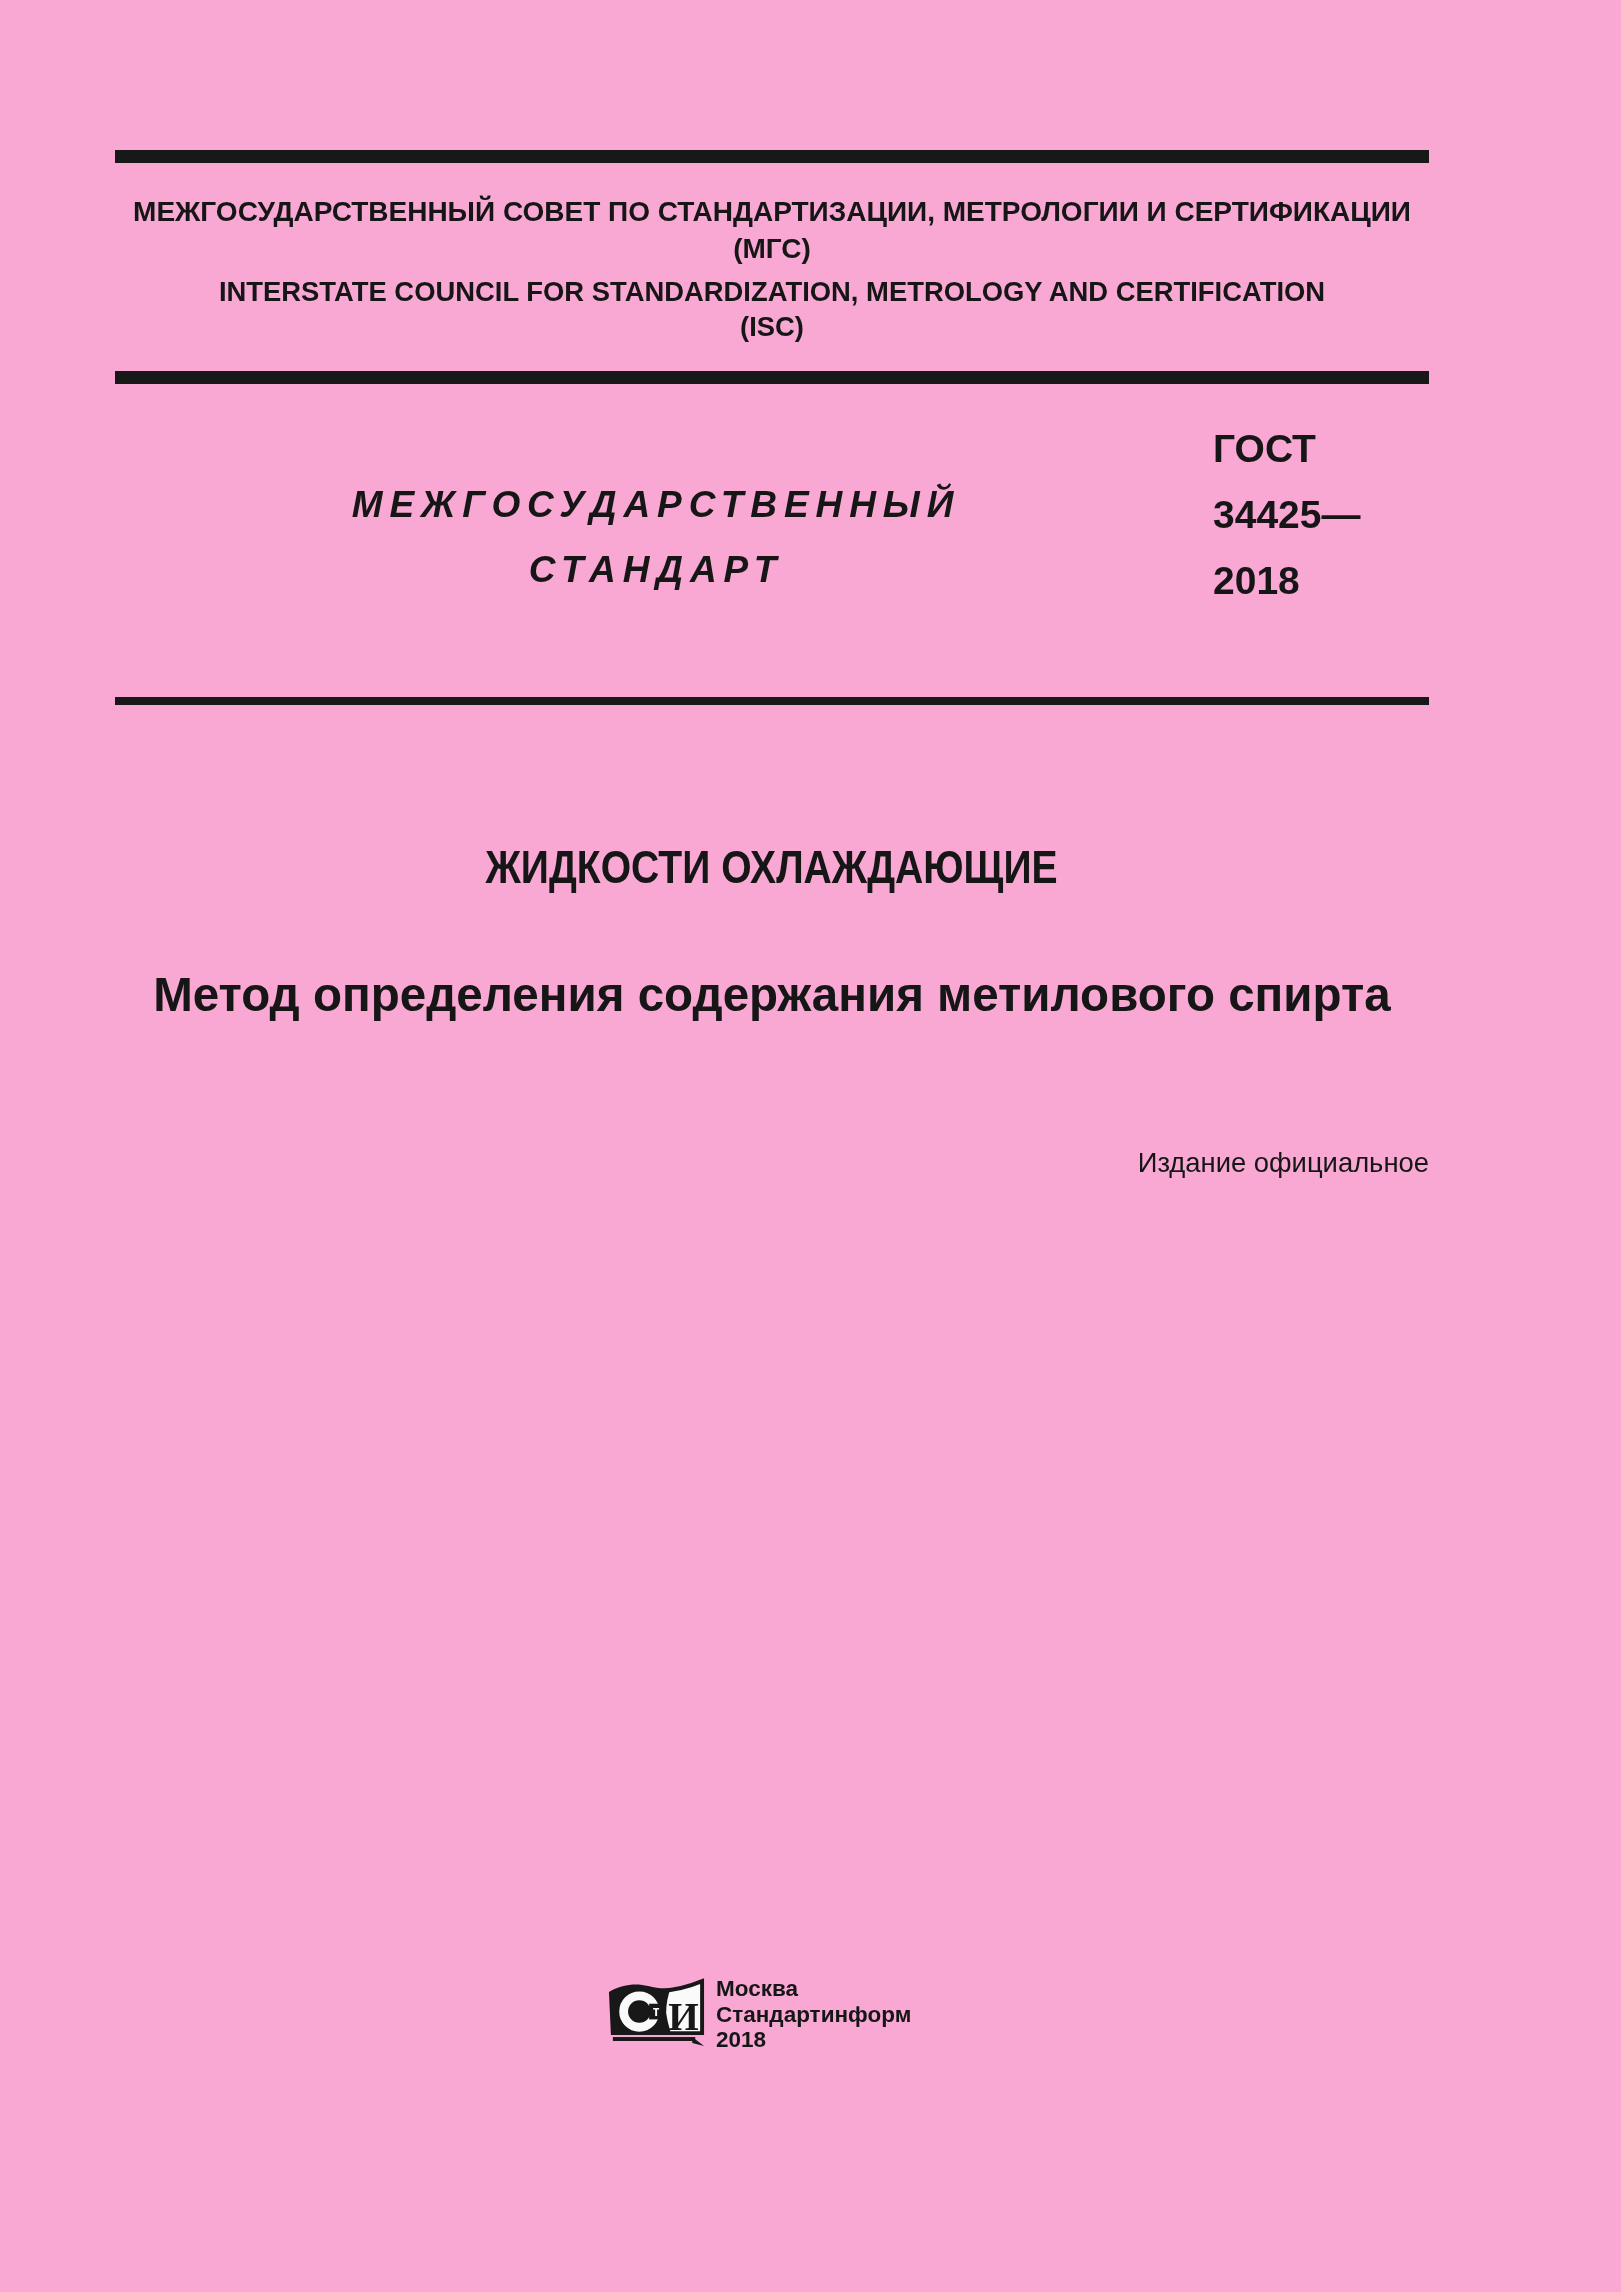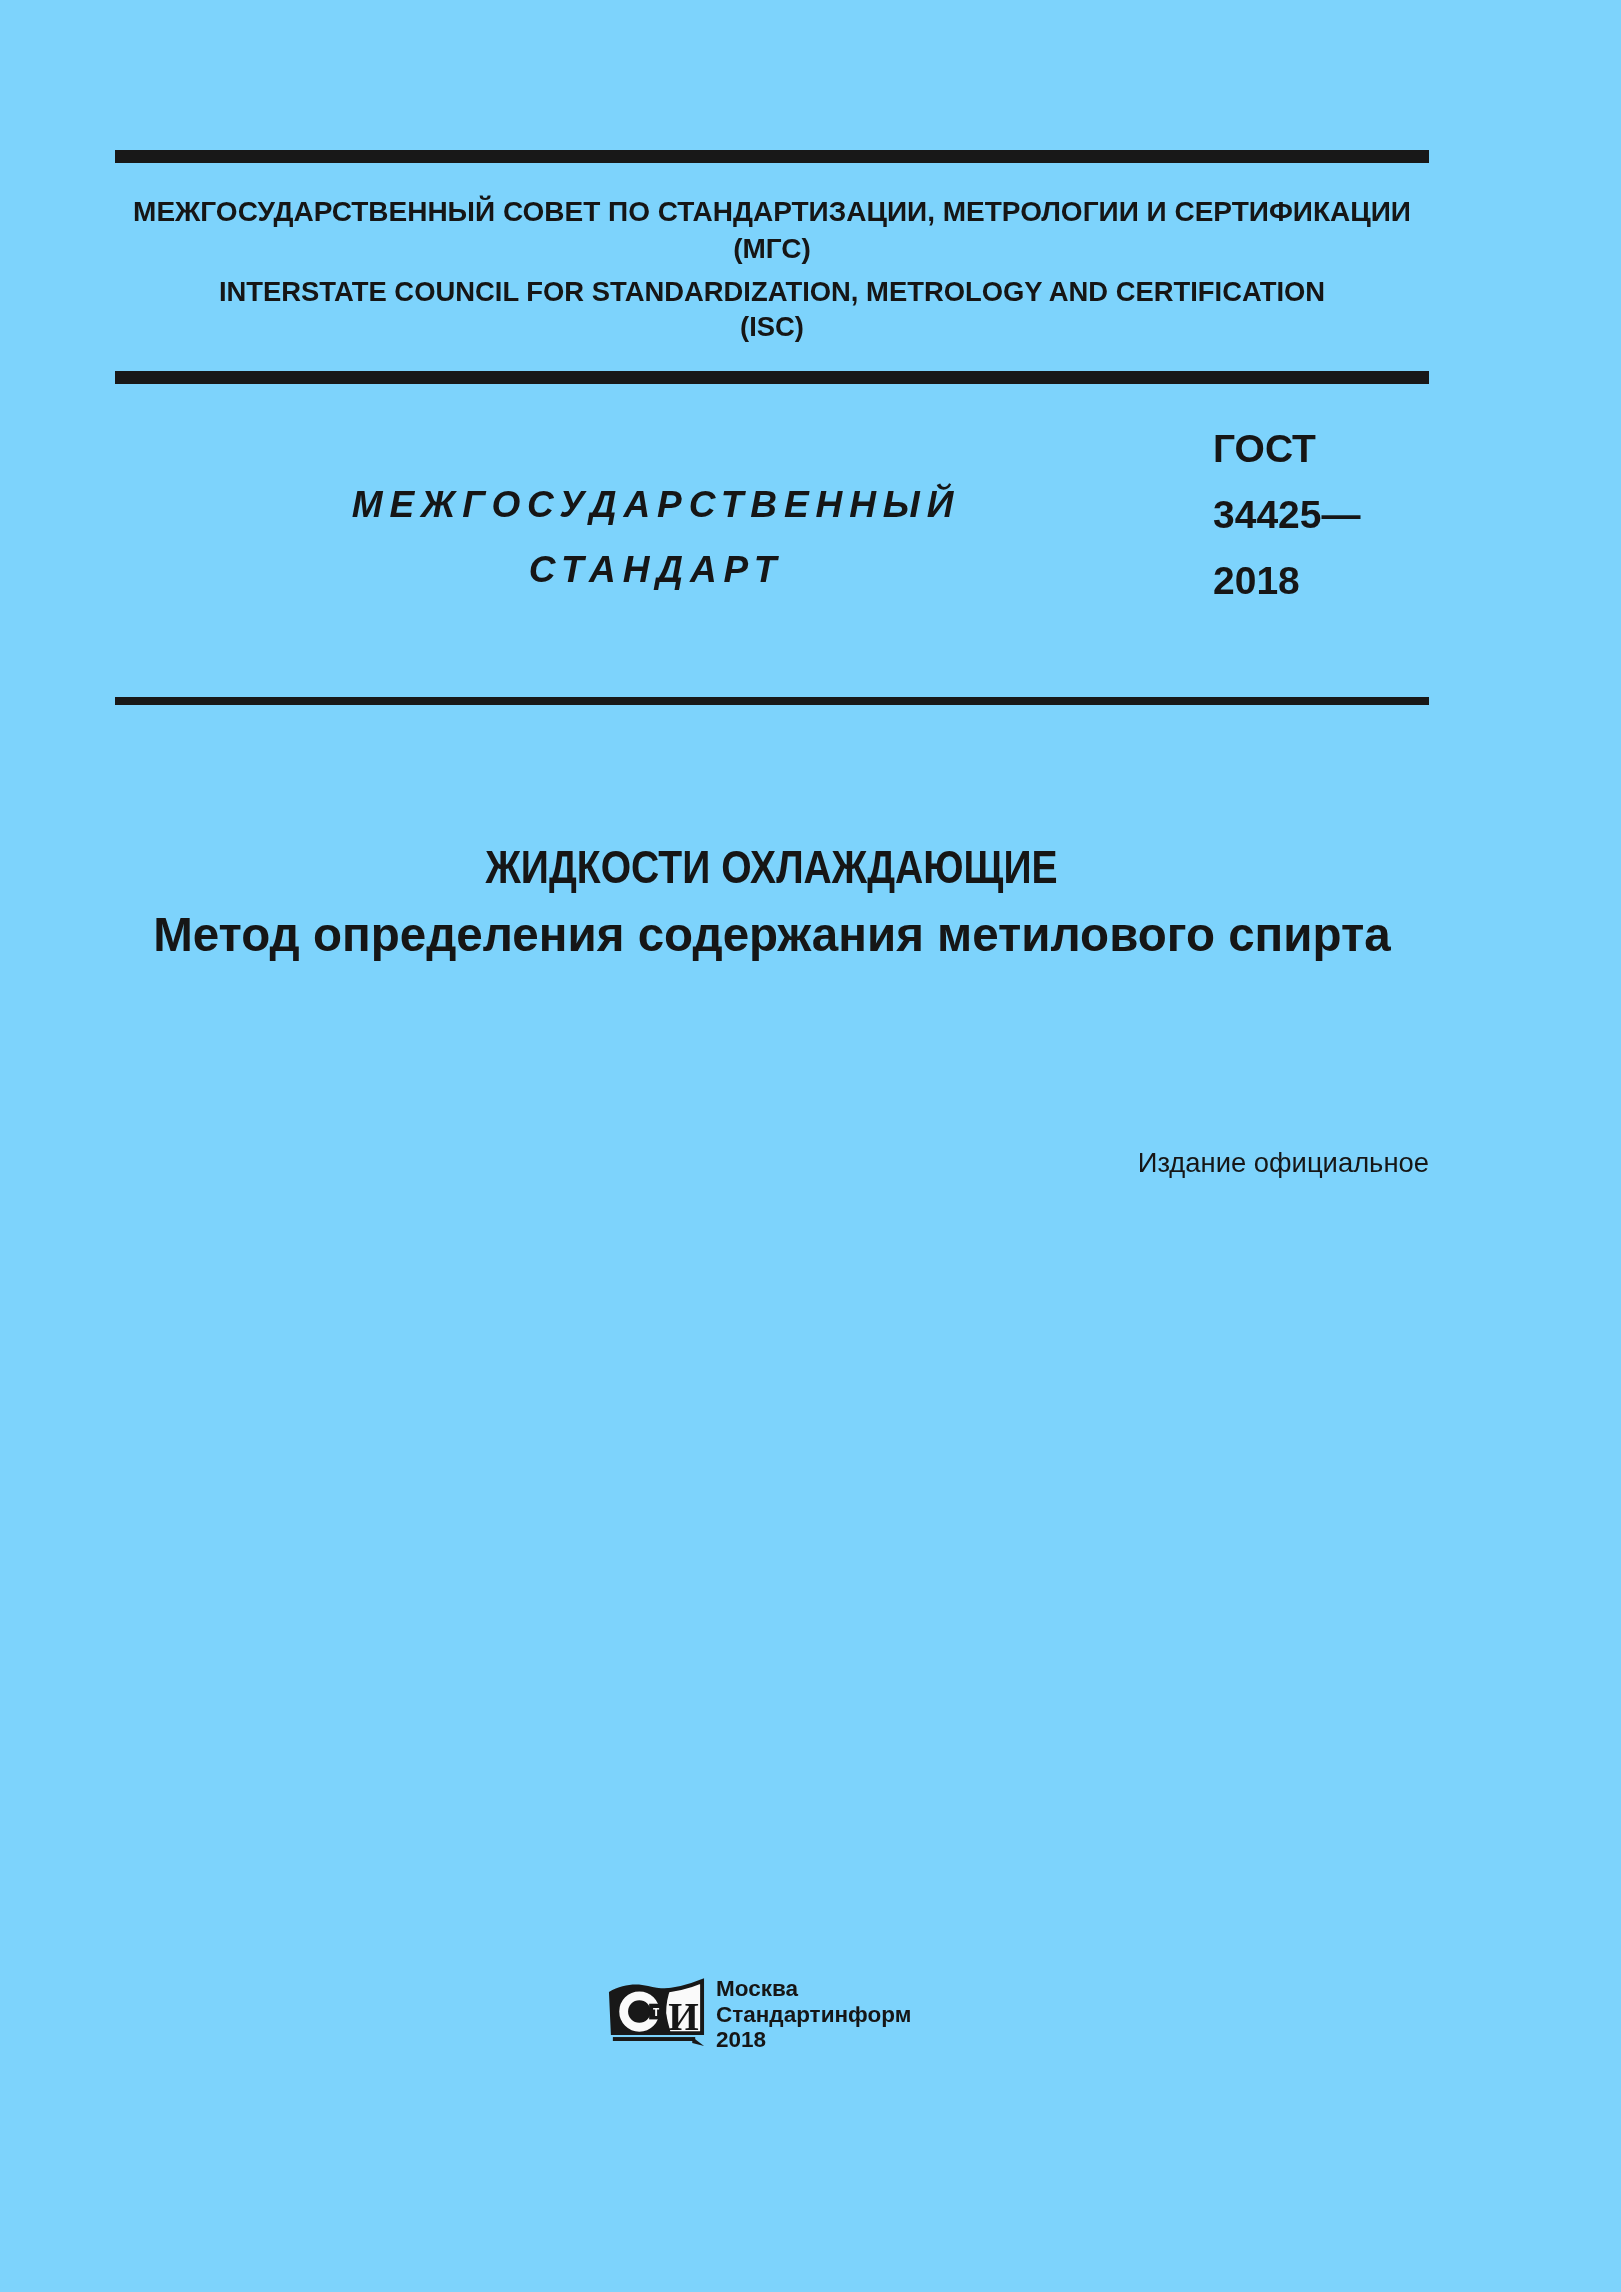--- a/index.html
+++ b/index.html
@@ -4,21 +4,21 @@
 <style>
   html, body { margin: 0; padding: 0; }
   body {
     background: #e8e8e8;
     font-family: "Liberation Sans", "DejaVu Sans", sans-serif;
   }
   .page {
     position: relative;
     width: 1621px;
     height: 2293px;
-    background: #7dd3fc;
+    background: #f9a8d4;
     color: #161616;
     overflow: hidden;
     margin: 0 auto;
   }
   .rule {
     position: absolute;
     left: 115px;
     width: 1314px;
     background: #181818;
   }
@@ -73,21 +73,21 @@
     font-weight: bold;
     line-height: 71px;
   }
   .doc-title .squeeze {
     display: inline-block;
     transform: scaleX(0.85);
     transform-origin: 50% 50%;
     white-space: nowrap;
   }
   .doc-subtitle {
-    top: 899px;
+    top: 959px;
     font-size: 49px;
     font-weight: bold;
     line-height: 71px;
   }
   .doc-subtitle .squeeze {
     display: inline-block;
     transform: scaleX(0.97);
     transform-origin: 50% 50%;
     white-space: nowrap;
   }

